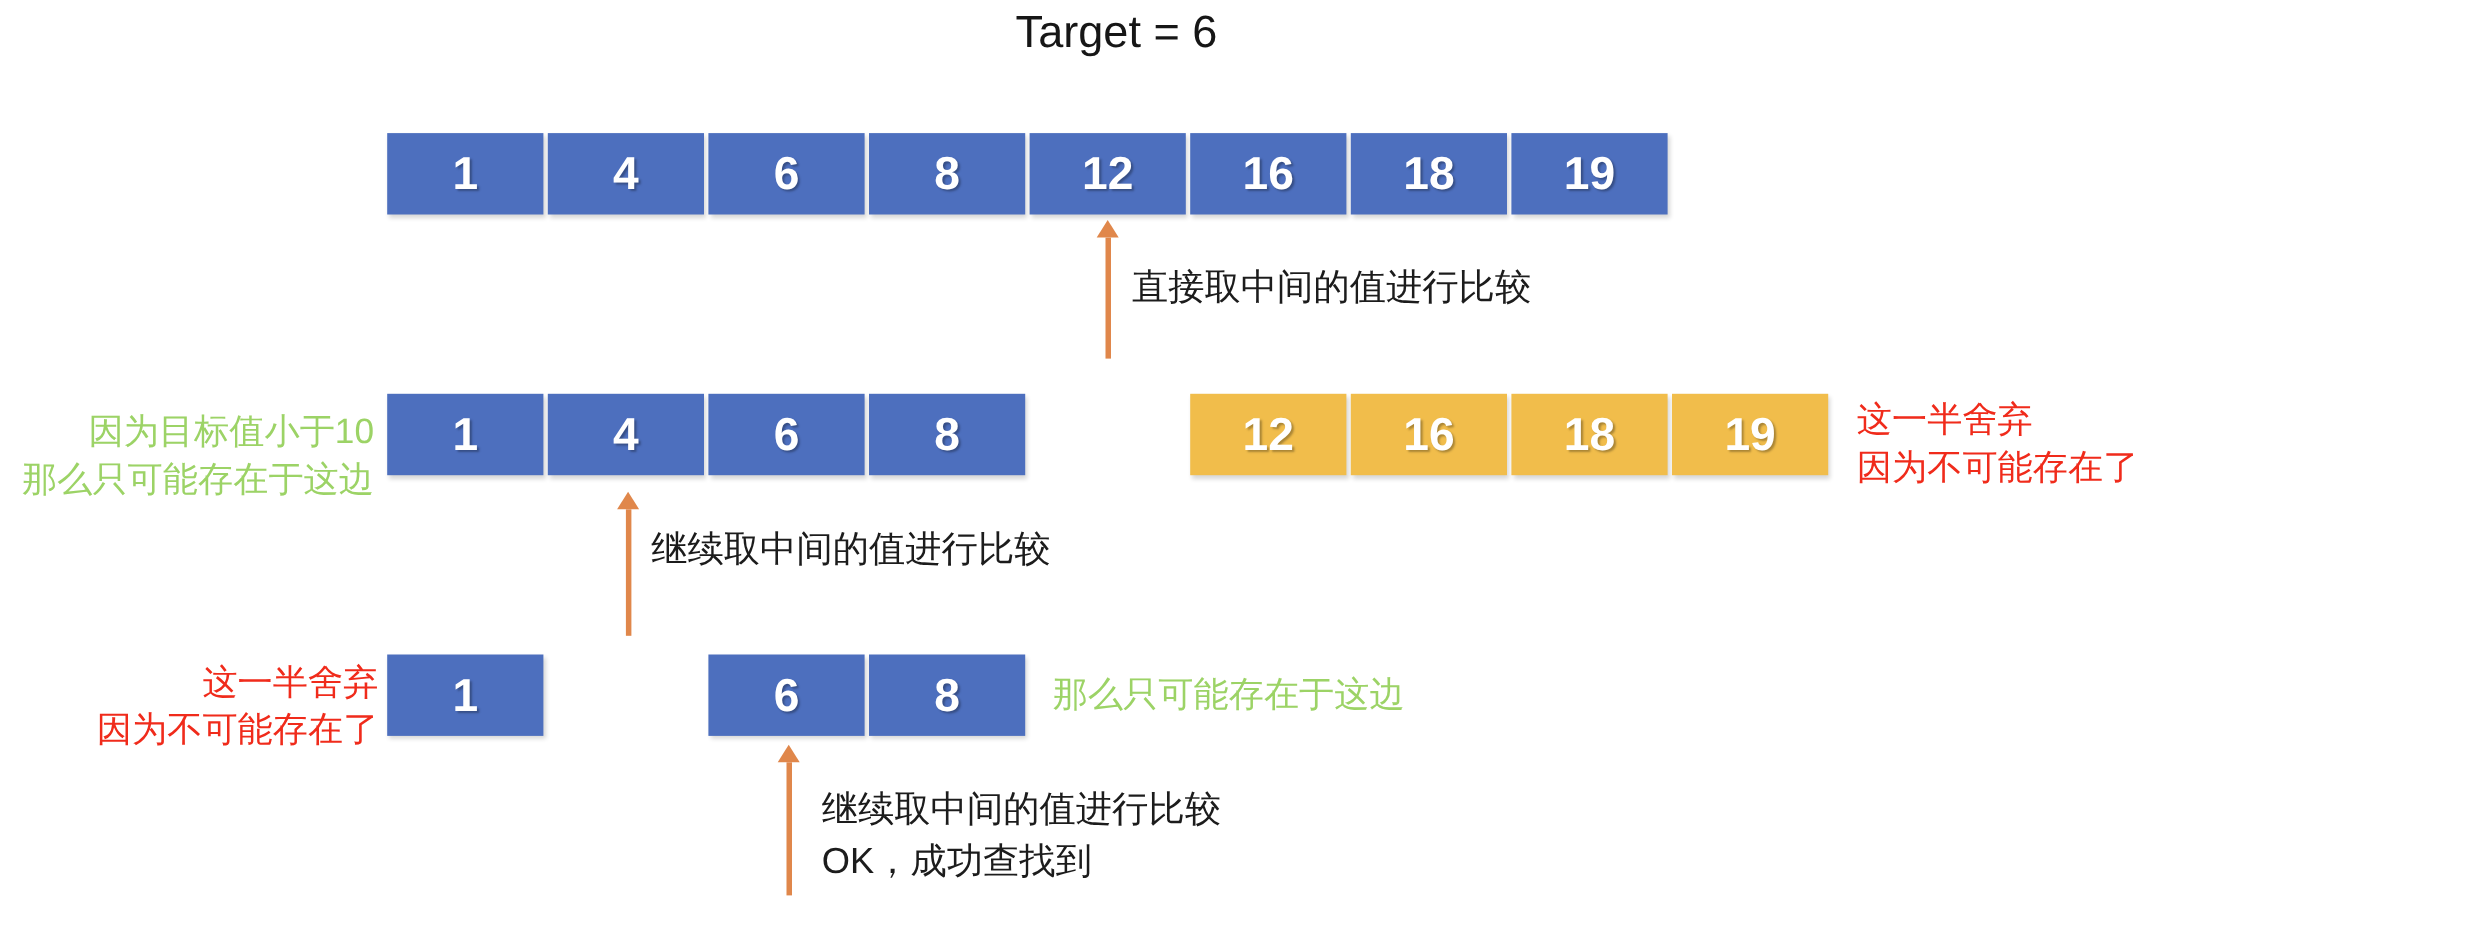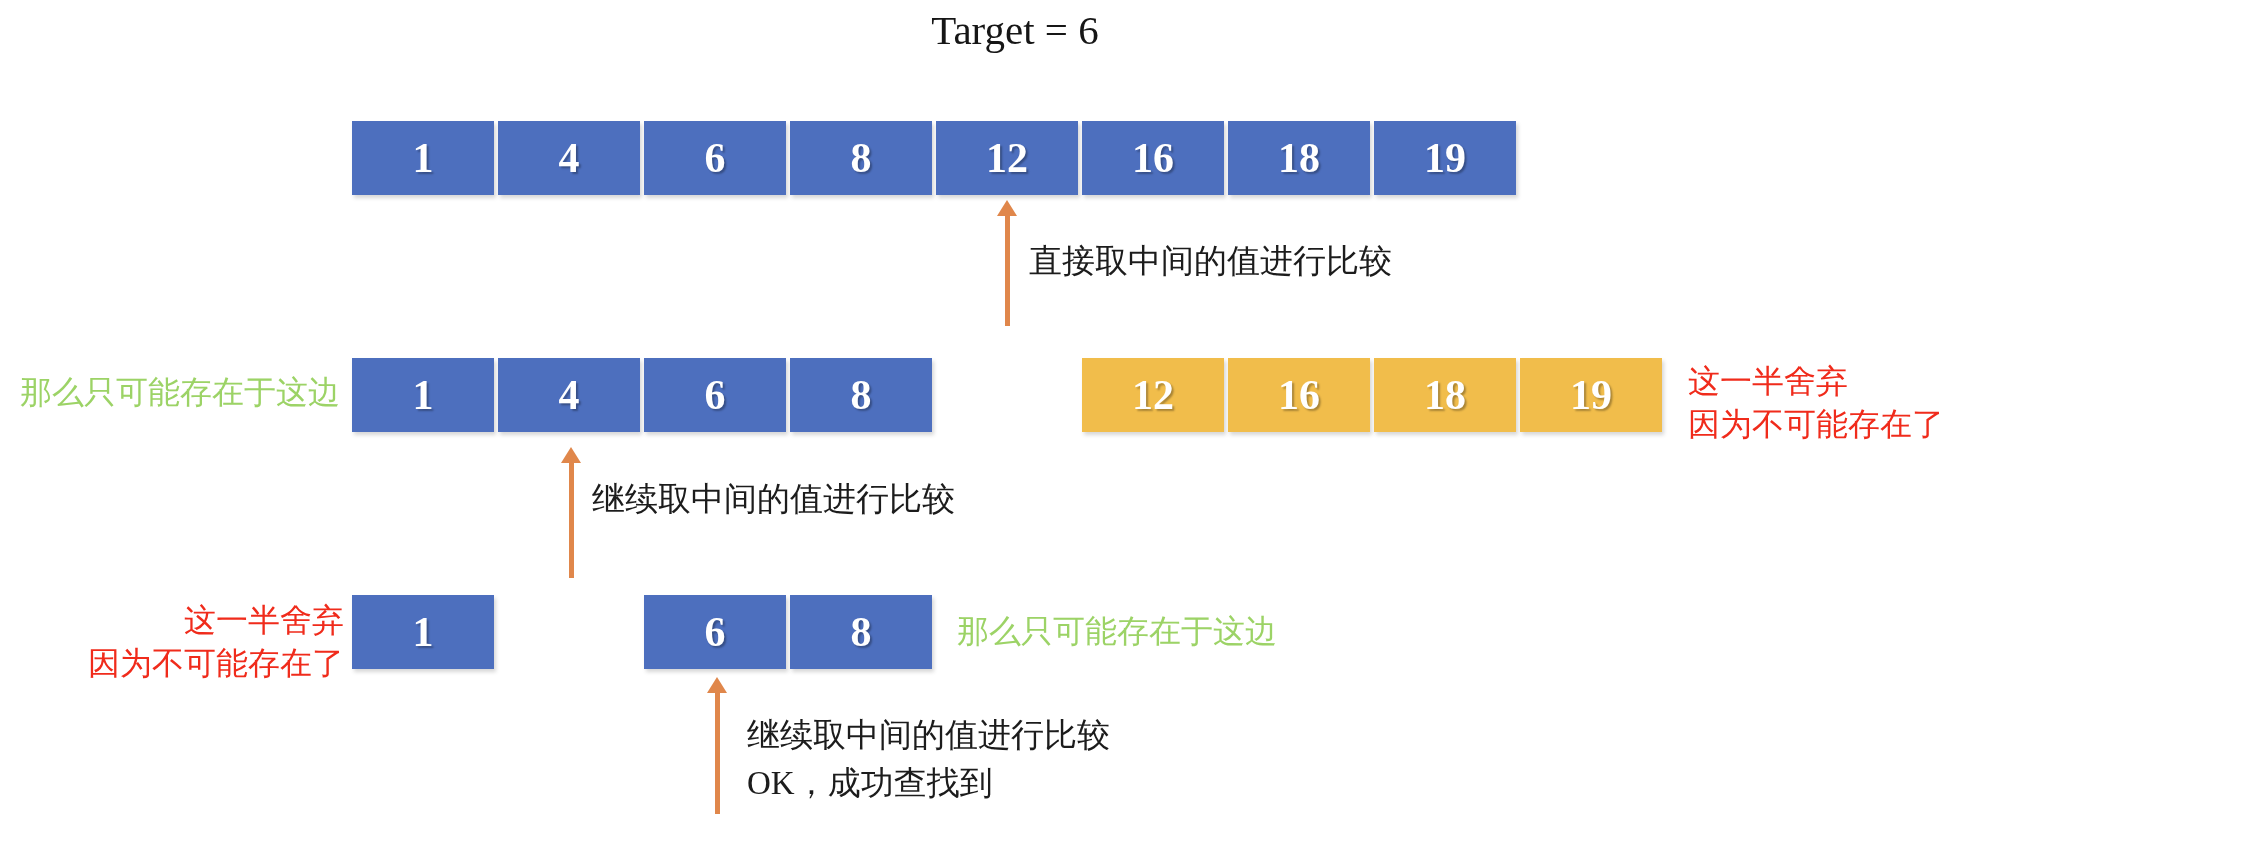--- a/index.html
+++ b/index.html
@@ -1,17 +1,17 @@
 <!DOCTYPE html>
 <html style="--box_blue: #4D6FBE; --box_yellow: #F1BD4B; --arrow_orange: #E0874B; --text_green: #9CD366; --text_red: #F02B1B; --text_black: #1C1C1C;"><head>
 <meta charset="utf-8">
 <style>
   html,body{margin:0;padding:0;background:#fff;}
   .canvas{position:relative;width:2260px;height:850px;background:#ffffff;overflow:hidden;
-          font-family:Liberation Serif, serif;}
+          font-family:Liberation Sans, sans-serif;}
   .title{position:absolute;left:1015px;top:6px;transform:translateX(-50%);
          font-size:41px;color:#161616;white-space:nowrap;}
   .array{position:absolute;display:flex;gap:4px;}
   .cell{width:142px;height:74px;display:flex;align-items:center;justify-content:center;
         font-size:42px;font-weight:bold;color:#ffffff;
         text-shadow:2px 2px 2px rgba(0,0,0,0.30);
         box-shadow:2px 3px 4px rgba(0,0,0,0.16);}
   .blue{background:var(--box_blue,#4D6FBE);}
   .yellow{background:var(--box_yellow,#F1BD4B);}
   .arrow{position:absolute;width:20px;}
@@ -47,20 +47,21 @@
   <div class="arrow" style="left:997px;top:200px;">
     <div class="head"></div>
     <div class="shaft" style="height:110px;"></div>
   </div>
 
   <div class="note" style="left:1029px;top:237px;">
     <div>直接取中间的值进行比较</div>
   </div>
 
   <div class="note colored green right-align" style="left:0px;top:371px;width:340px;">
+    <div>因为目标值小于10</div>
     <div>那么只可能存在于这边</div>
   </div>
 
   <div class="array" style="left:352px;top:358px;">
     <div class="cell blue">1</div>
     <div class="cell blue">4</div>
     <div class="cell blue">6</div>
     <div class="cell blue">8</div>
   </div>
 

